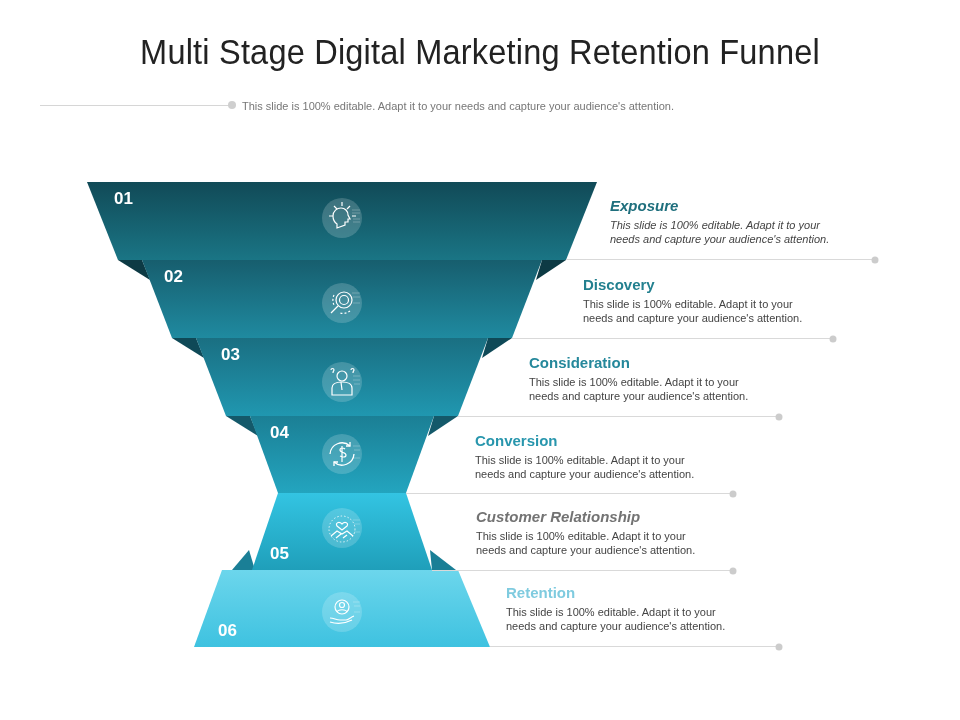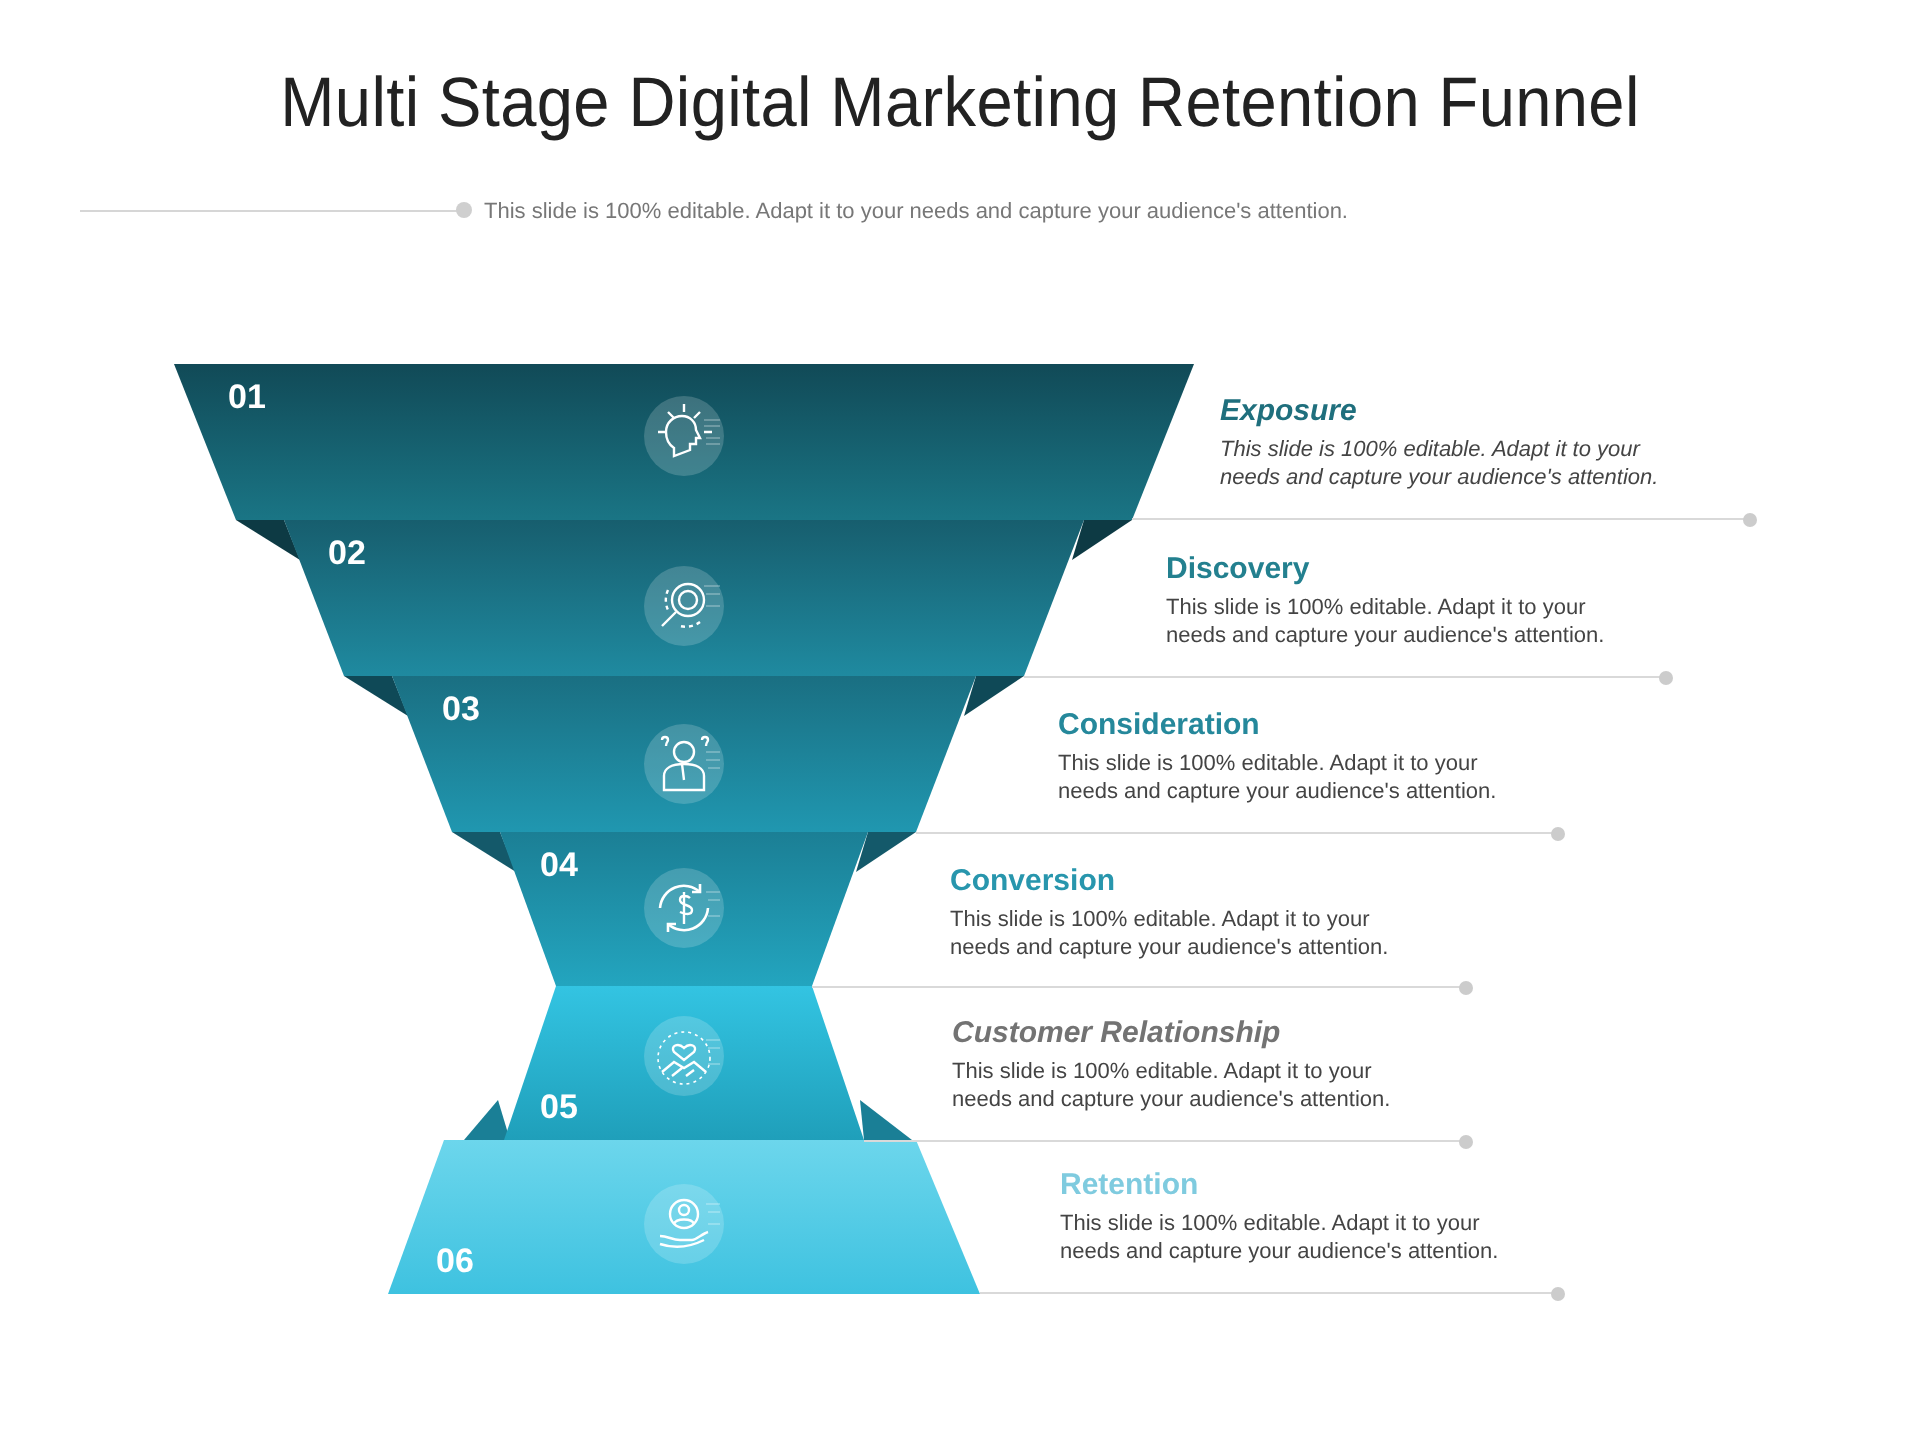--- a/index.html
+++ b/index.html
@@ -174,17 +174,17 @@
 <div class="text-block" style="left:475px;top:432px;">
   <div class="head" style="color:#2896ad;">Conversion</div>
   <div class="desc">This slide is 100% editable. Adapt it to your</div>
   <div class="desc">needs and capture your audience's attention.</div>
 </div>
 <div class="text-block" style="left:476px;top:508px;">
   <div class="head" style="color:#737373;font-style:italic;">Customer Relationship</div>
   <div class="desc">This slide is 100% editable. Adapt it to your</div>
   <div class="desc">needs and capture your audience's attention.</div>
 </div>
-<div class="text-block" style="left:506px;top:584px;margin-left:24px;">
+<div class="text-block" style="left:506px;top:584px;">
   <div class="head" style="color:#7fcbdf;">Retention</div>
   <div class="desc">This slide is 100% editable. Adapt it to your</div>
   <div class="desc">needs and capture your audience's attention.</div>
 </div>
 
 </body></html>

